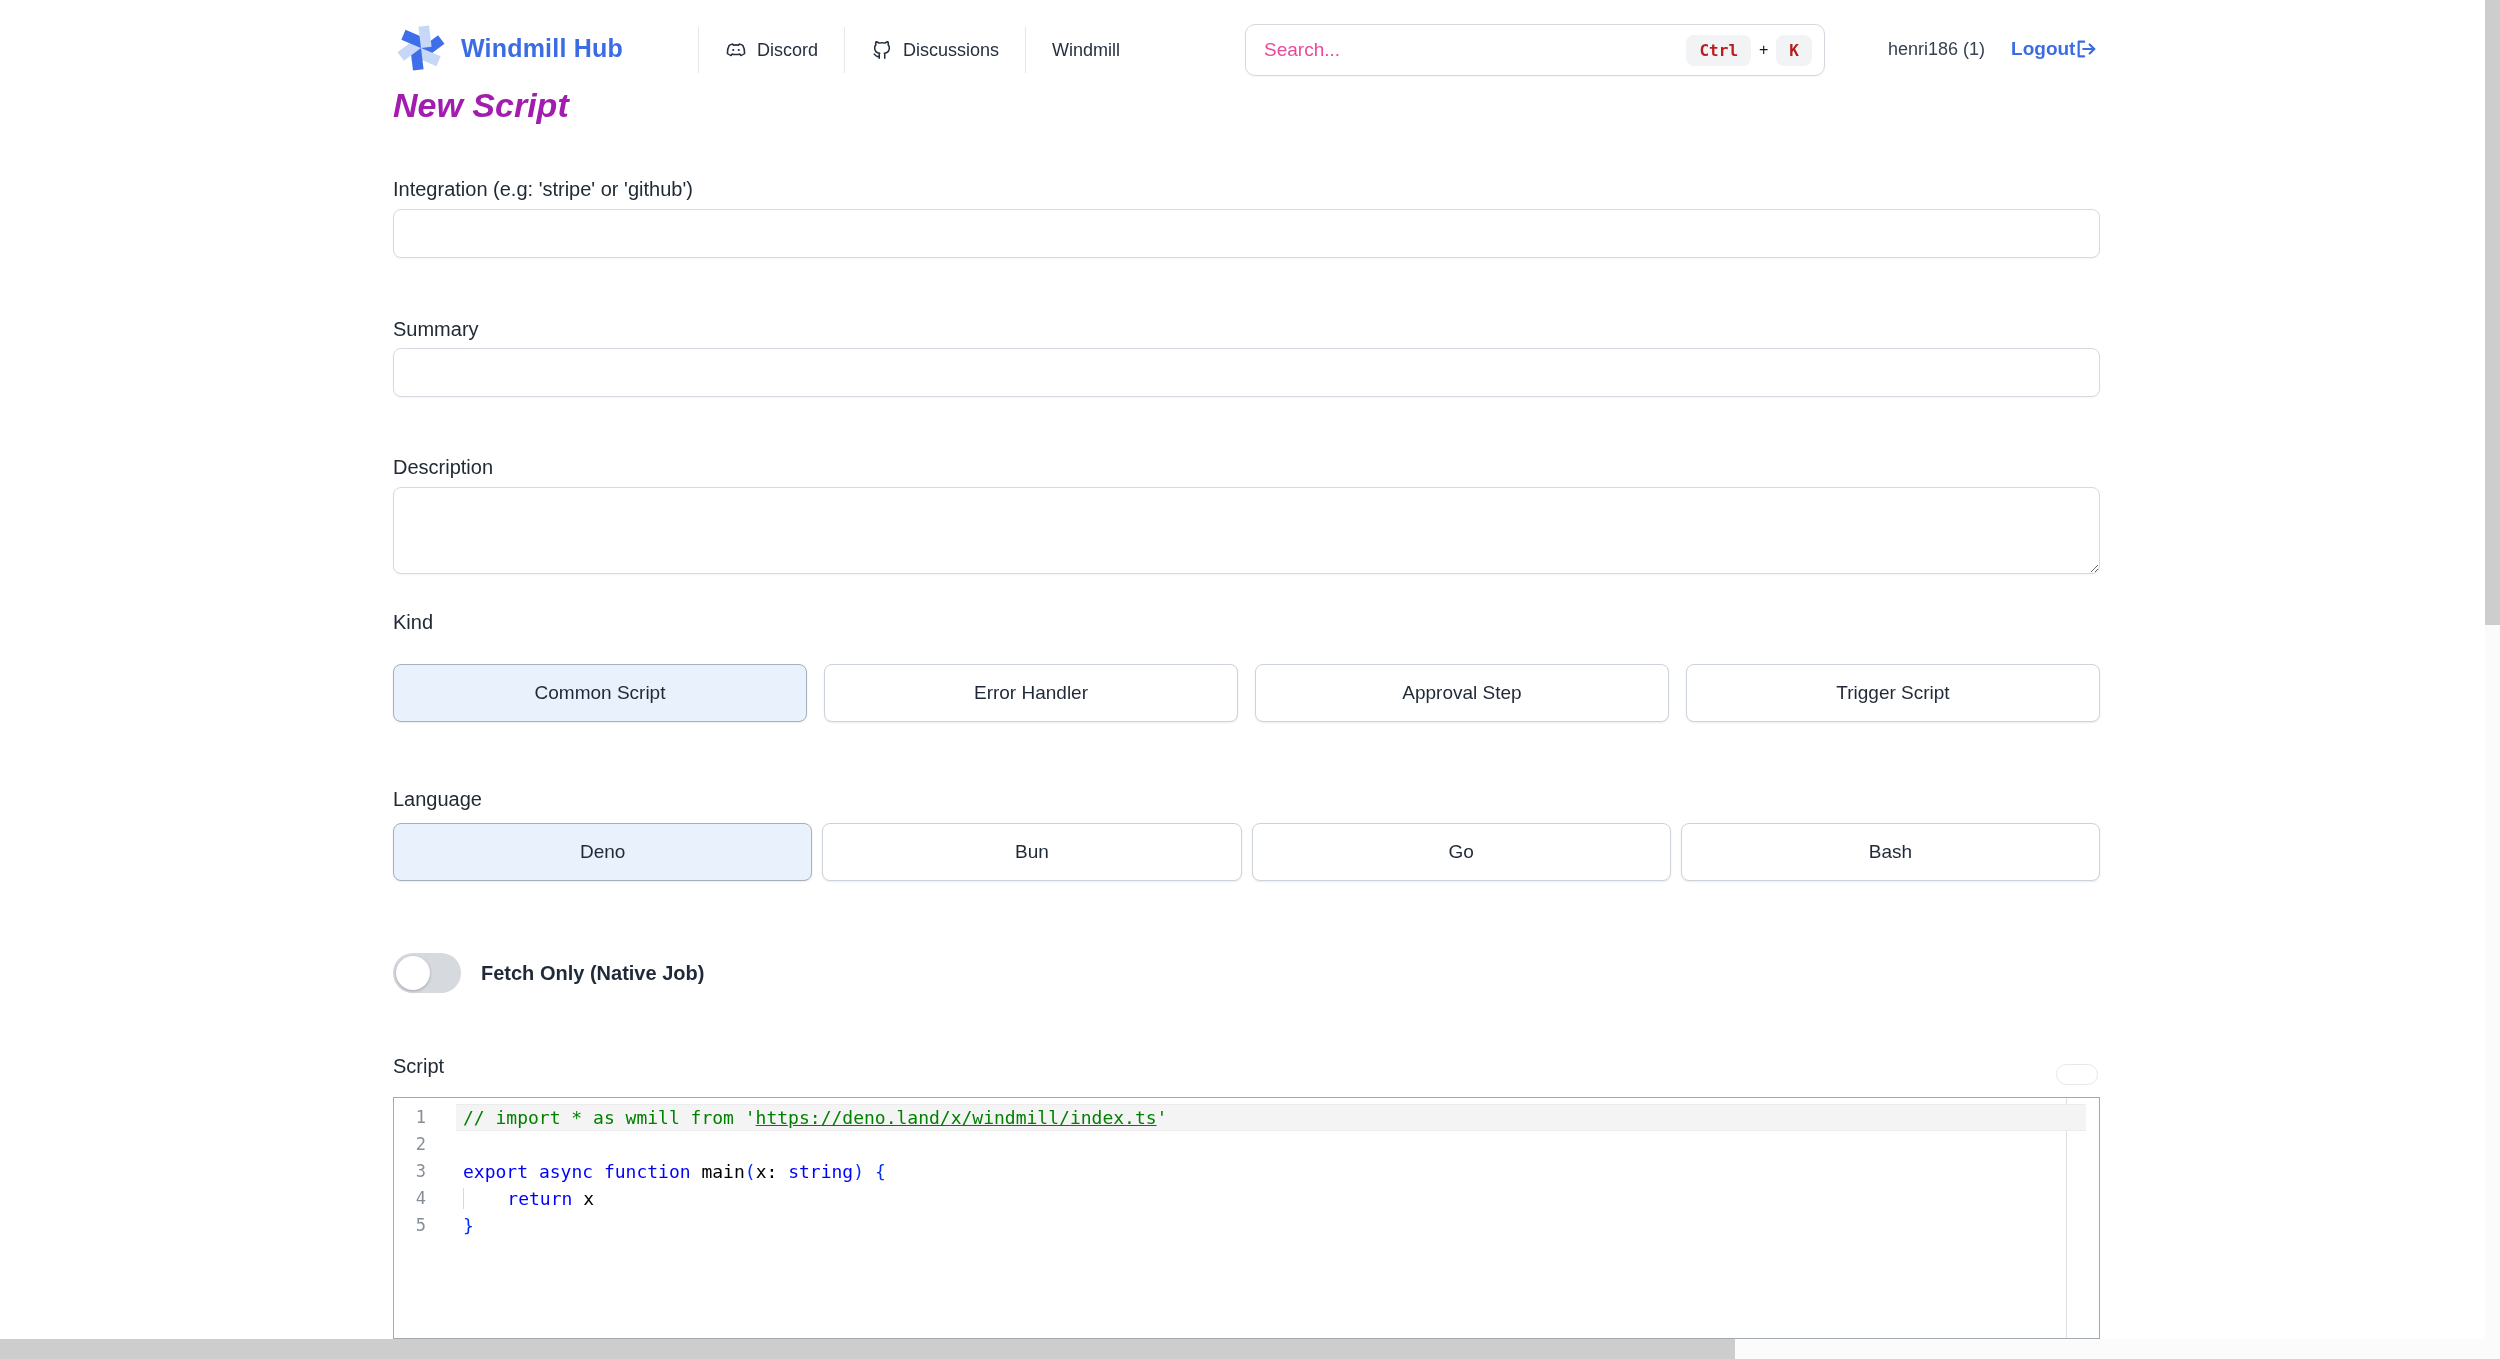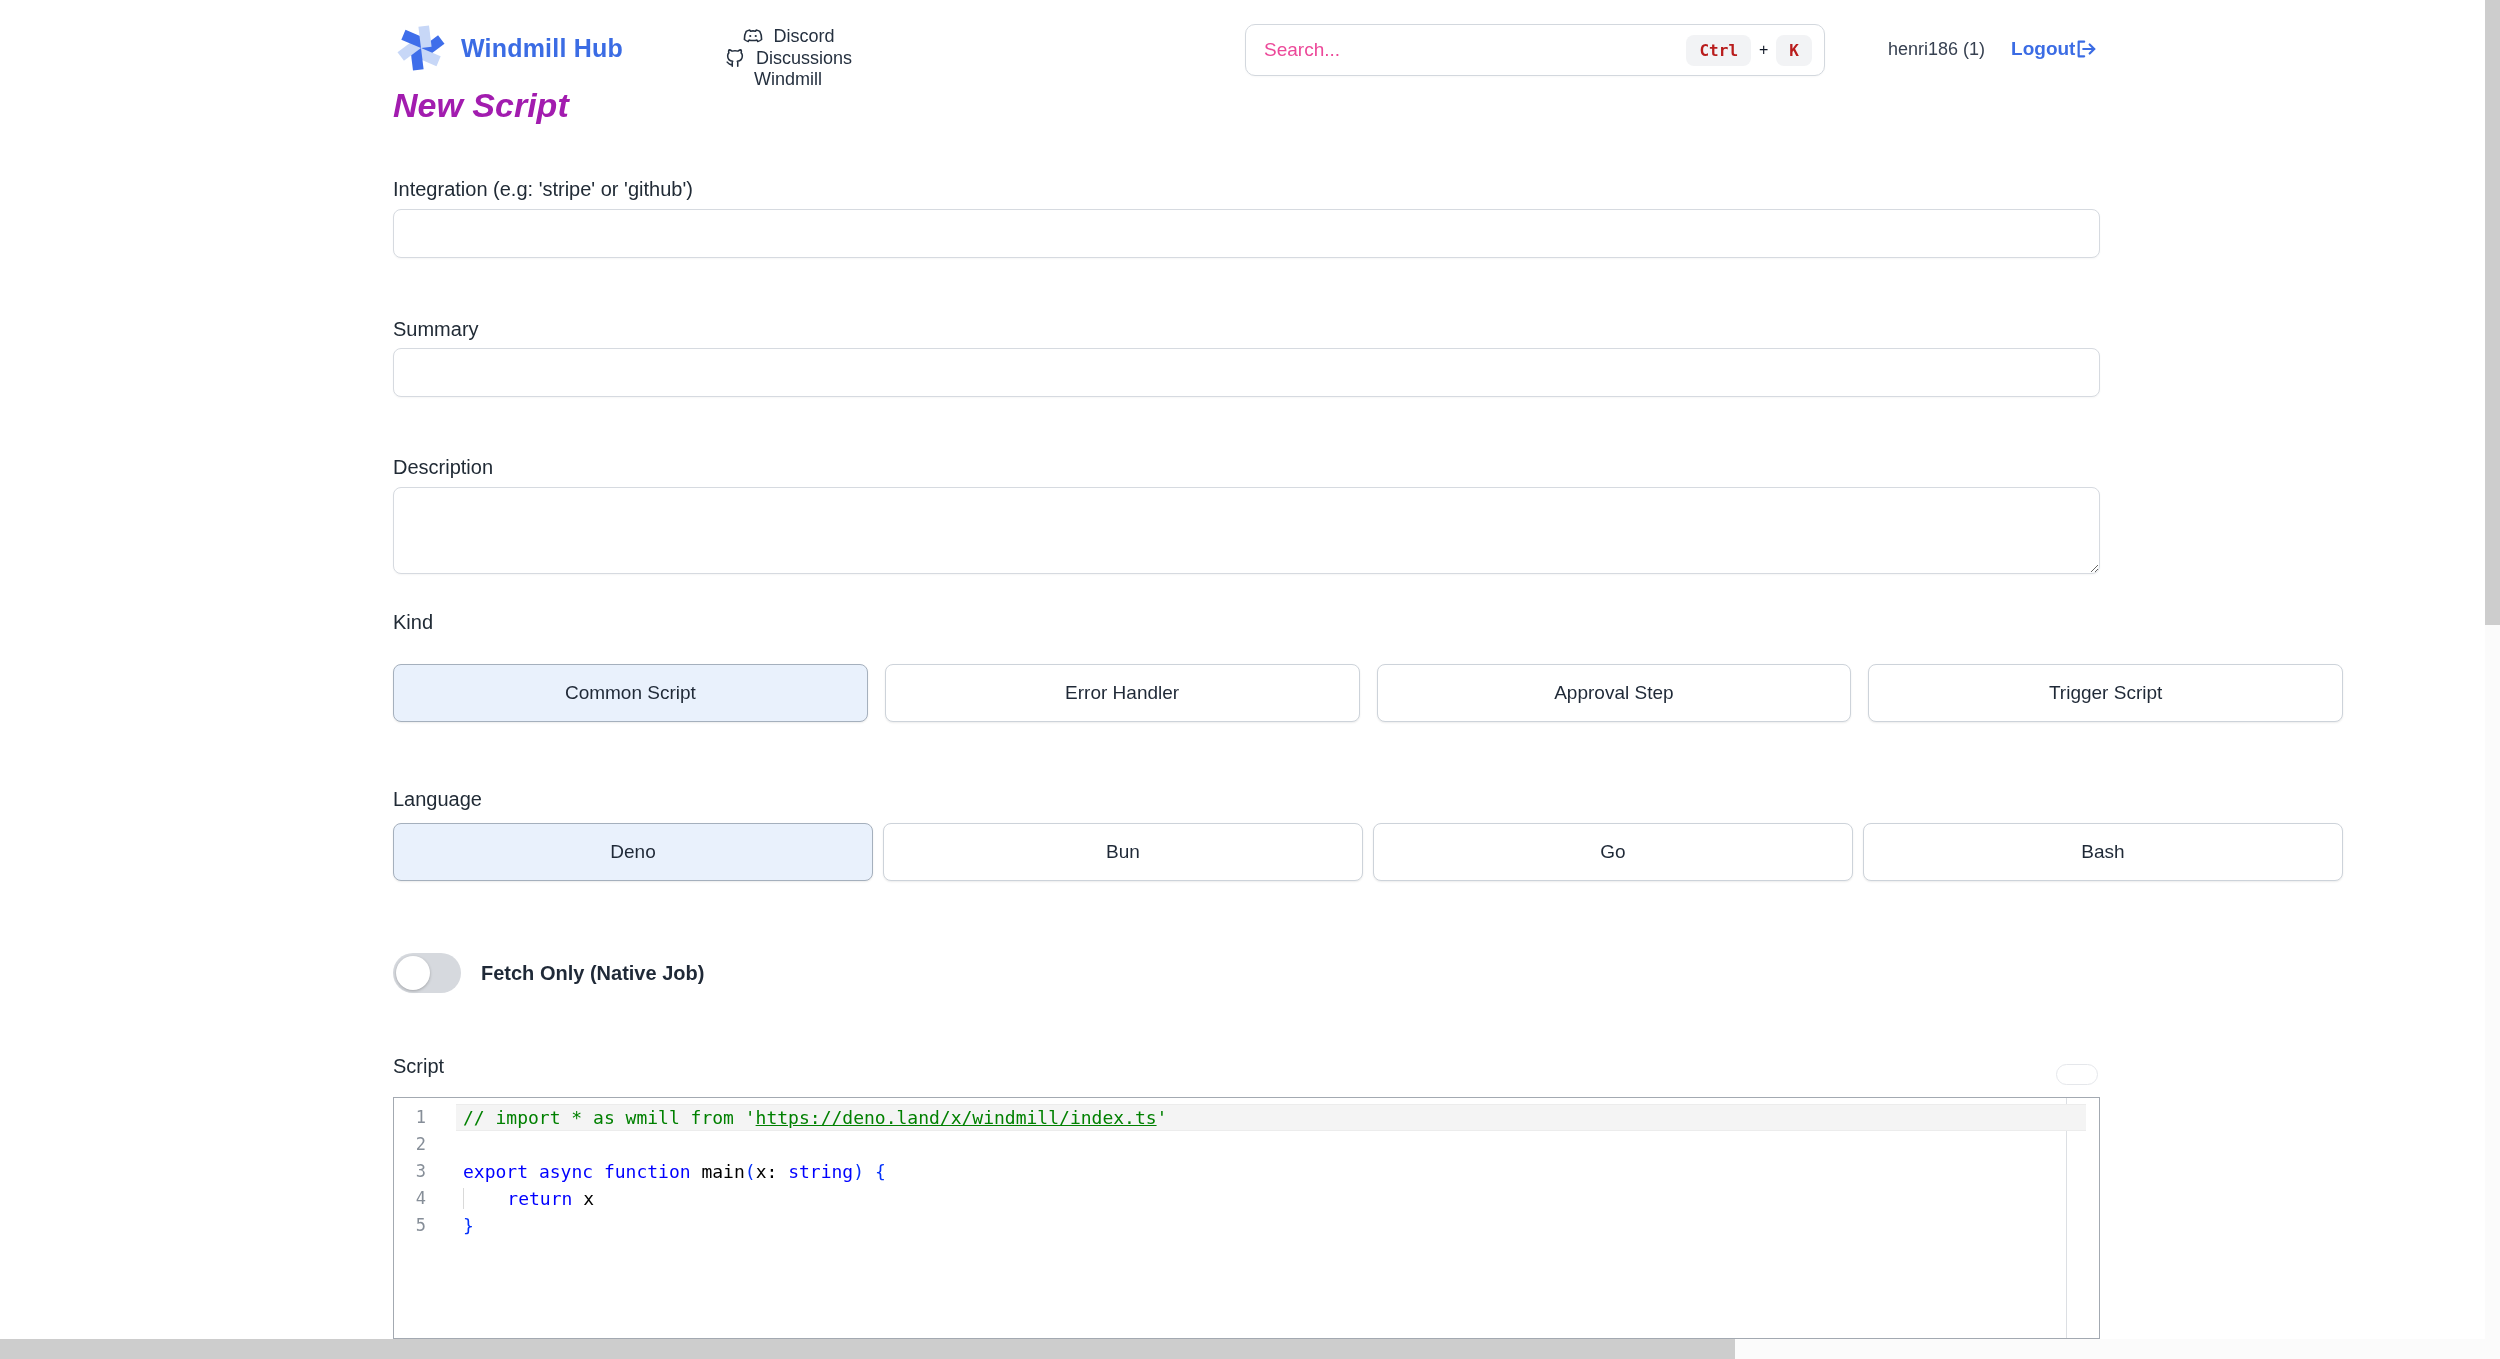--- a/index.html
+++ b/index.html
@@ -5,21 +5,21 @@
   * { margin:0; padding:0; box-sizing:border-box; }
   html,body { width:2500px; height:1359px; background:#ffffff; overflow:hidden;
     font-family:"Liberation Sans", sans-serif; color:#1f2937; }
   .abs { position:absolute; }
 
   
   .brand { left:393px; top:20px; display:flex; align-items:center; gap:12px; }
   .brand-logo { width:56px; height:56px; }
   .brand-name { font-size:25px; font-weight:800; color:#3b6ce4; letter-spacing:.2px; }
 
-  .nav { left:698px; top:25px; height:50px; display:flex; align-items:center;flex-direction:column; }
+  .nav { left:698px; top:25px; height:50px; display:flex; align-items:center; }
   .nav-divider { width:1px; height:46px; background:#e5e7eb; }
   .nav-item { display:flex; align-items:center; gap:10px; padding:0 26px; cursor:pointer;
     font-size:18px; font-weight:500; color:#25303f; }
   .nav-item svg { width:22px; height:22px; }
 
   .search { left:1245px; top:24px; width:580px; height:52px; background:#fff;
     border:1px solid #d3d8de; border-radius:10px; display:flex; align-items:center;
     padding:0 12px 0 18px; box-shadow:0 1px 2px rgba(0,0,0,.03); cursor:text; }
   .search-ph { flex:1; font-size:19px; color:#ec4899; }
   .kbd { font-family:"DejaVu Sans Mono", monospace; font-size:16px; font-weight:700;
@@ -36,21 +36,21 @@
   .page-title { left:393px; top:86px; font-size:34px; font-weight:800; color:#a21caf;font-style:italic; }
 
   .field-label { left:393px; font-size:20px; color:#212b36; }
   .tin { left:393px; width:1707px; height:49px; background:#fff; border:1px solid #d6dae0;
     border-radius:8px; box-shadow:0 1px 2px rgba(0,0,0,.04); font-size:18px; padding:0 14px;
     color:#1f2937; outline:none; }
   .tarea { left:393px; width:1707px; height:87px; background:#fff; border:1px solid #d6dae0;
     border-radius:8px; box-shadow:0 1px 2px rgba(0,0,0,.04); font-size:18px; padding:10px 14px;
     font-family:"Liberation Sans", sans-serif; resize:both; outline:none; color:#1f2937; }
 
-  .opt-row { left:393px; width:1950px; display:flex; }
+  .opt-row { left:393px; width:1707px; display:flex; }
   .opt { flex:1; height:58px; background:#fff; border:1px solid #cdd3da; border-radius:8px;
     box-shadow:0 1px 2px rgba(0,0,0,.08); display:flex; align-items:center; justify-content:center;
     font-size:19px; color:#1f2937; cursor:pointer; }
   .opt.sel { background:#e9f1fc; border-color:#a5b0bd; }
   .row-kind { gap:17px; }
   .row-lang { gap:10px; }
 
   
   .toggle-row { left:393px; top:953px; display:flex; align-items:center; gap:20px; }
   .toggle { width:68px; height:40px; border-radius:20px; background:#d6d9de; position:relative;

